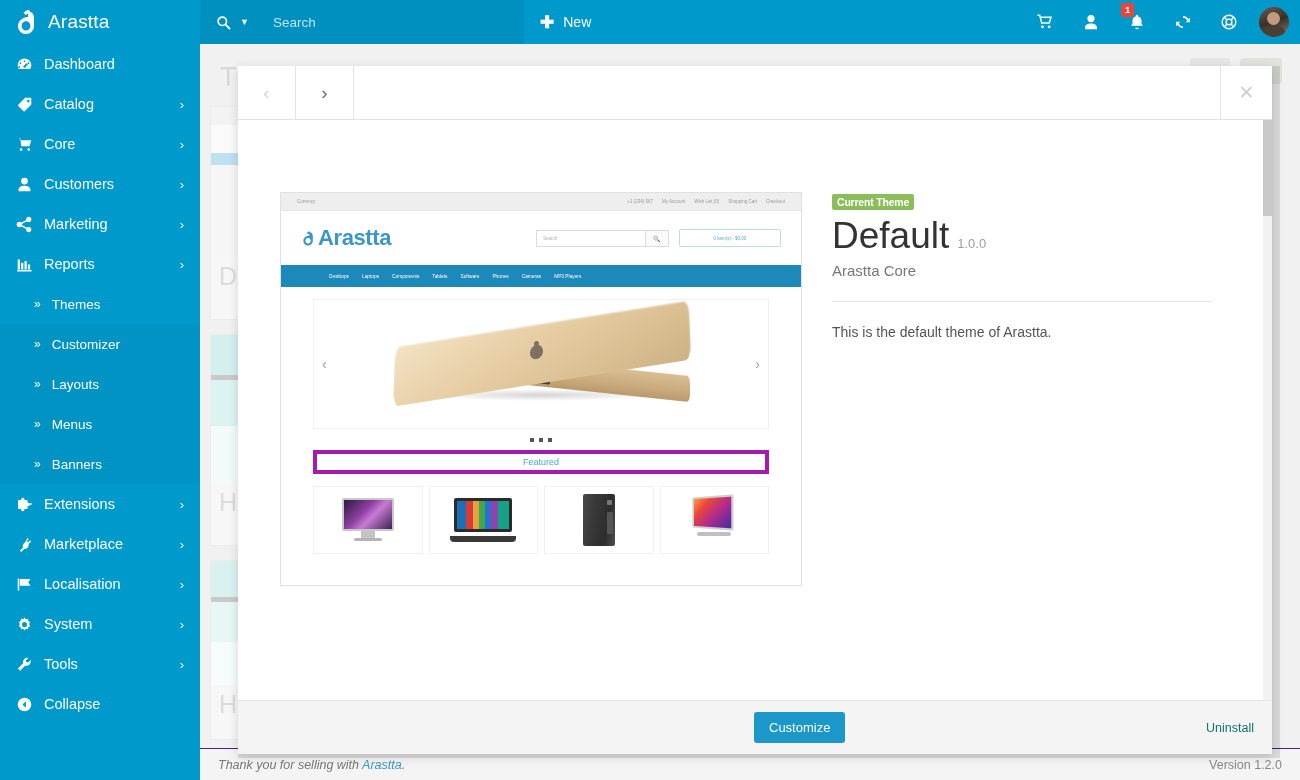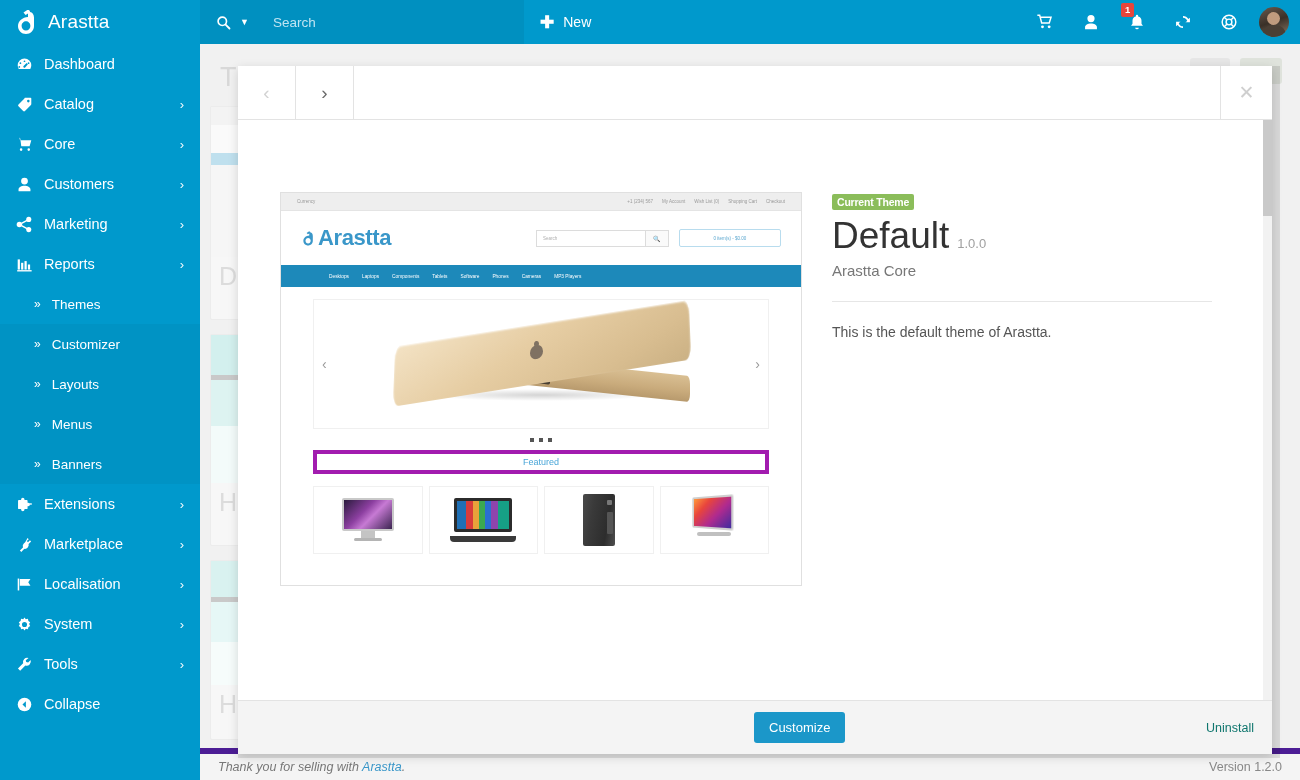--- a/index.html
+++ b/index.html
@@ -130,21 +130,21 @@
   .bg-card {
     position: absolute; left: 10px; width: 112px;
     background: #f7f7f7; border: 1px solid #ececec; border-radius: 2px;
   }
   .bg-thumb { width: 100%; background: #eaeaea; }
   .bg-letter {
     color: #dcdcdc; font-size: 25px; padding: 5px 8px;
   }
   #bg-footer {
     position: absolute; left: 0; bottom: 0; width: 1100px; height: 32px;
-    background: #f4f4f4; border-top: 6px solid #4c1d95;
+    background: #f4f4f4; border-top: 1px solid #4c1d95;
     display: flex; align-items: center; justify-content: space-between;
     padding: 0 18px; font-size: 12.5px; color: #777;
   }
   #bg-footer .thanks { font-style: italic; }
   #bg-footer .thanks a { color: #3a97c9; text-decoration: none; }
   #bg-footer .ver { color: #888; }
 
   
   #modal-shadowpad {
     position: absolute; left: 238px; top: 66px;

